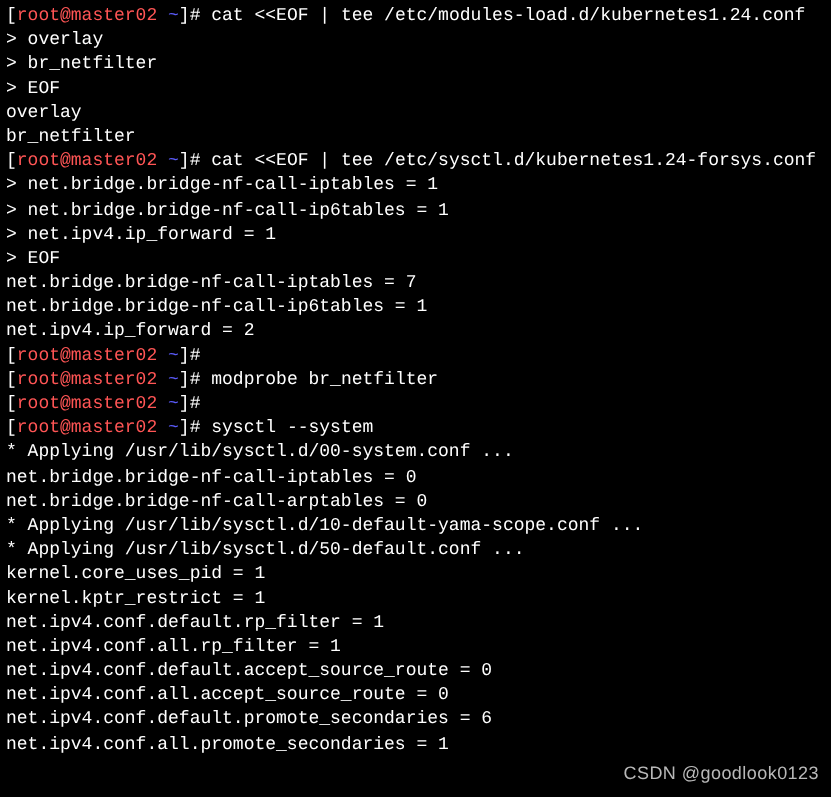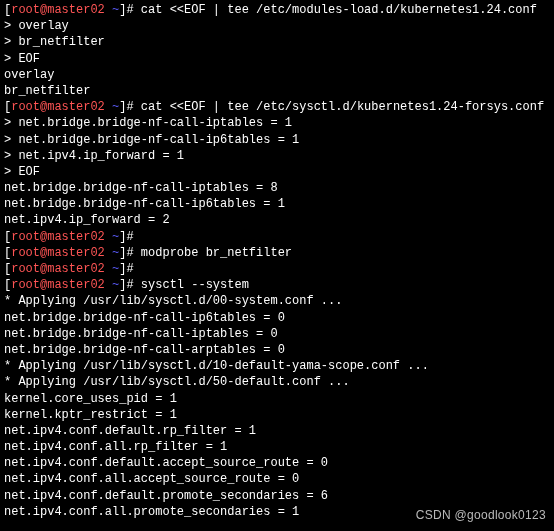--- a/index.html
+++ b/index.html
@@ -39,29 +39,28 @@
     <div class="line">&gt; overlay</div>
     <div class="line">&gt; br_netfilter</div>
     <div class="line">&gt; EOF</div>
     <div class="line">overlay</div>
     <div class="line">br_netfilter</div>
     <div class="line"><span>[</span><span class="prompt-user">root@master02 </span><span class="prompt-path">~</span><span class="prompt-hash">]# </span><span class="cmd">cat &lt;&lt;EOF | tee /etc/sysctl.d/kubernetes1.24-forsys.conf</span></div>
     <div class="line">&gt; net.bridge.bridge-nf-call-iptables = 1</div>
     <div class="line">&gt; net.bridge.bridge-nf-call-ip6tables = 1</div>
     <div class="line">&gt; net.ipv4.ip_forward = 1</div>
     <div class="line">&gt; EOF</div>
-    <div class="line">net.bridge.bridge-nf-call-iptables = 8</div>
+    <div class="line">net.bridge.bridge-nf-call-iptables = 7</div>
     <div class="line">net.bridge.bridge-nf-call-ip6tables = 1</div>
     <div class="line">net.ipv4.ip_forward = 2</div>
     <div class="line"><span>[</span><span class="prompt-user">root@master02 </span><span class="prompt-path">~</span><span class="prompt-hash">]# </span><span class="cmd"></span></div>
     <div class="line"><span>[</span><span class="prompt-user">root@master02 </span><span class="prompt-path">~</span><span class="prompt-hash">]# </span><span class="cmd">modprobe br_netfilter</span></div>
     <div class="line"><span>[</span><span class="prompt-user">root@master02 </span><span class="prompt-path">~</span><span class="prompt-hash">]# </span><span class="cmd"></span></div>
     <div class="line"><span>[</span><span class="prompt-user">root@master02 </span><span class="prompt-path">~</span><span class="prompt-hash">]# </span><span class="cmd">sysctl --system</span></div>
     <div class="line">* Applying /usr/lib/sysctl.d/00-system.conf ...</div>
-    <div class="line">net.bridge.bridge-nf-call-ip6tables = 0</div>
     <div class="line">net.bridge.bridge-nf-call-iptables = 0</div>
     <div class="line">net.bridge.bridge-nf-call-arptables = 0</div>
     <div class="line">* Applying /usr/lib/sysctl.d/10-default-yama-scope.conf ...</div>
     <div class="line">* Applying /usr/lib/sysctl.d/50-default.conf ...</div>
     <div class="line">kernel.core_uses_pid = 1</div>
     <div class="line">kernel.kptr_restrict = 1</div>
     <div class="line">net.ipv4.conf.default.rp_filter = 1</div>
     <div class="line">net.ipv4.conf.all.rp_filter = 1</div>
     <div class="line">net.ipv4.conf.default.accept_source_route = 0</div>
     <div class="line">net.ipv4.conf.all.accept_source_route = 0</div>

